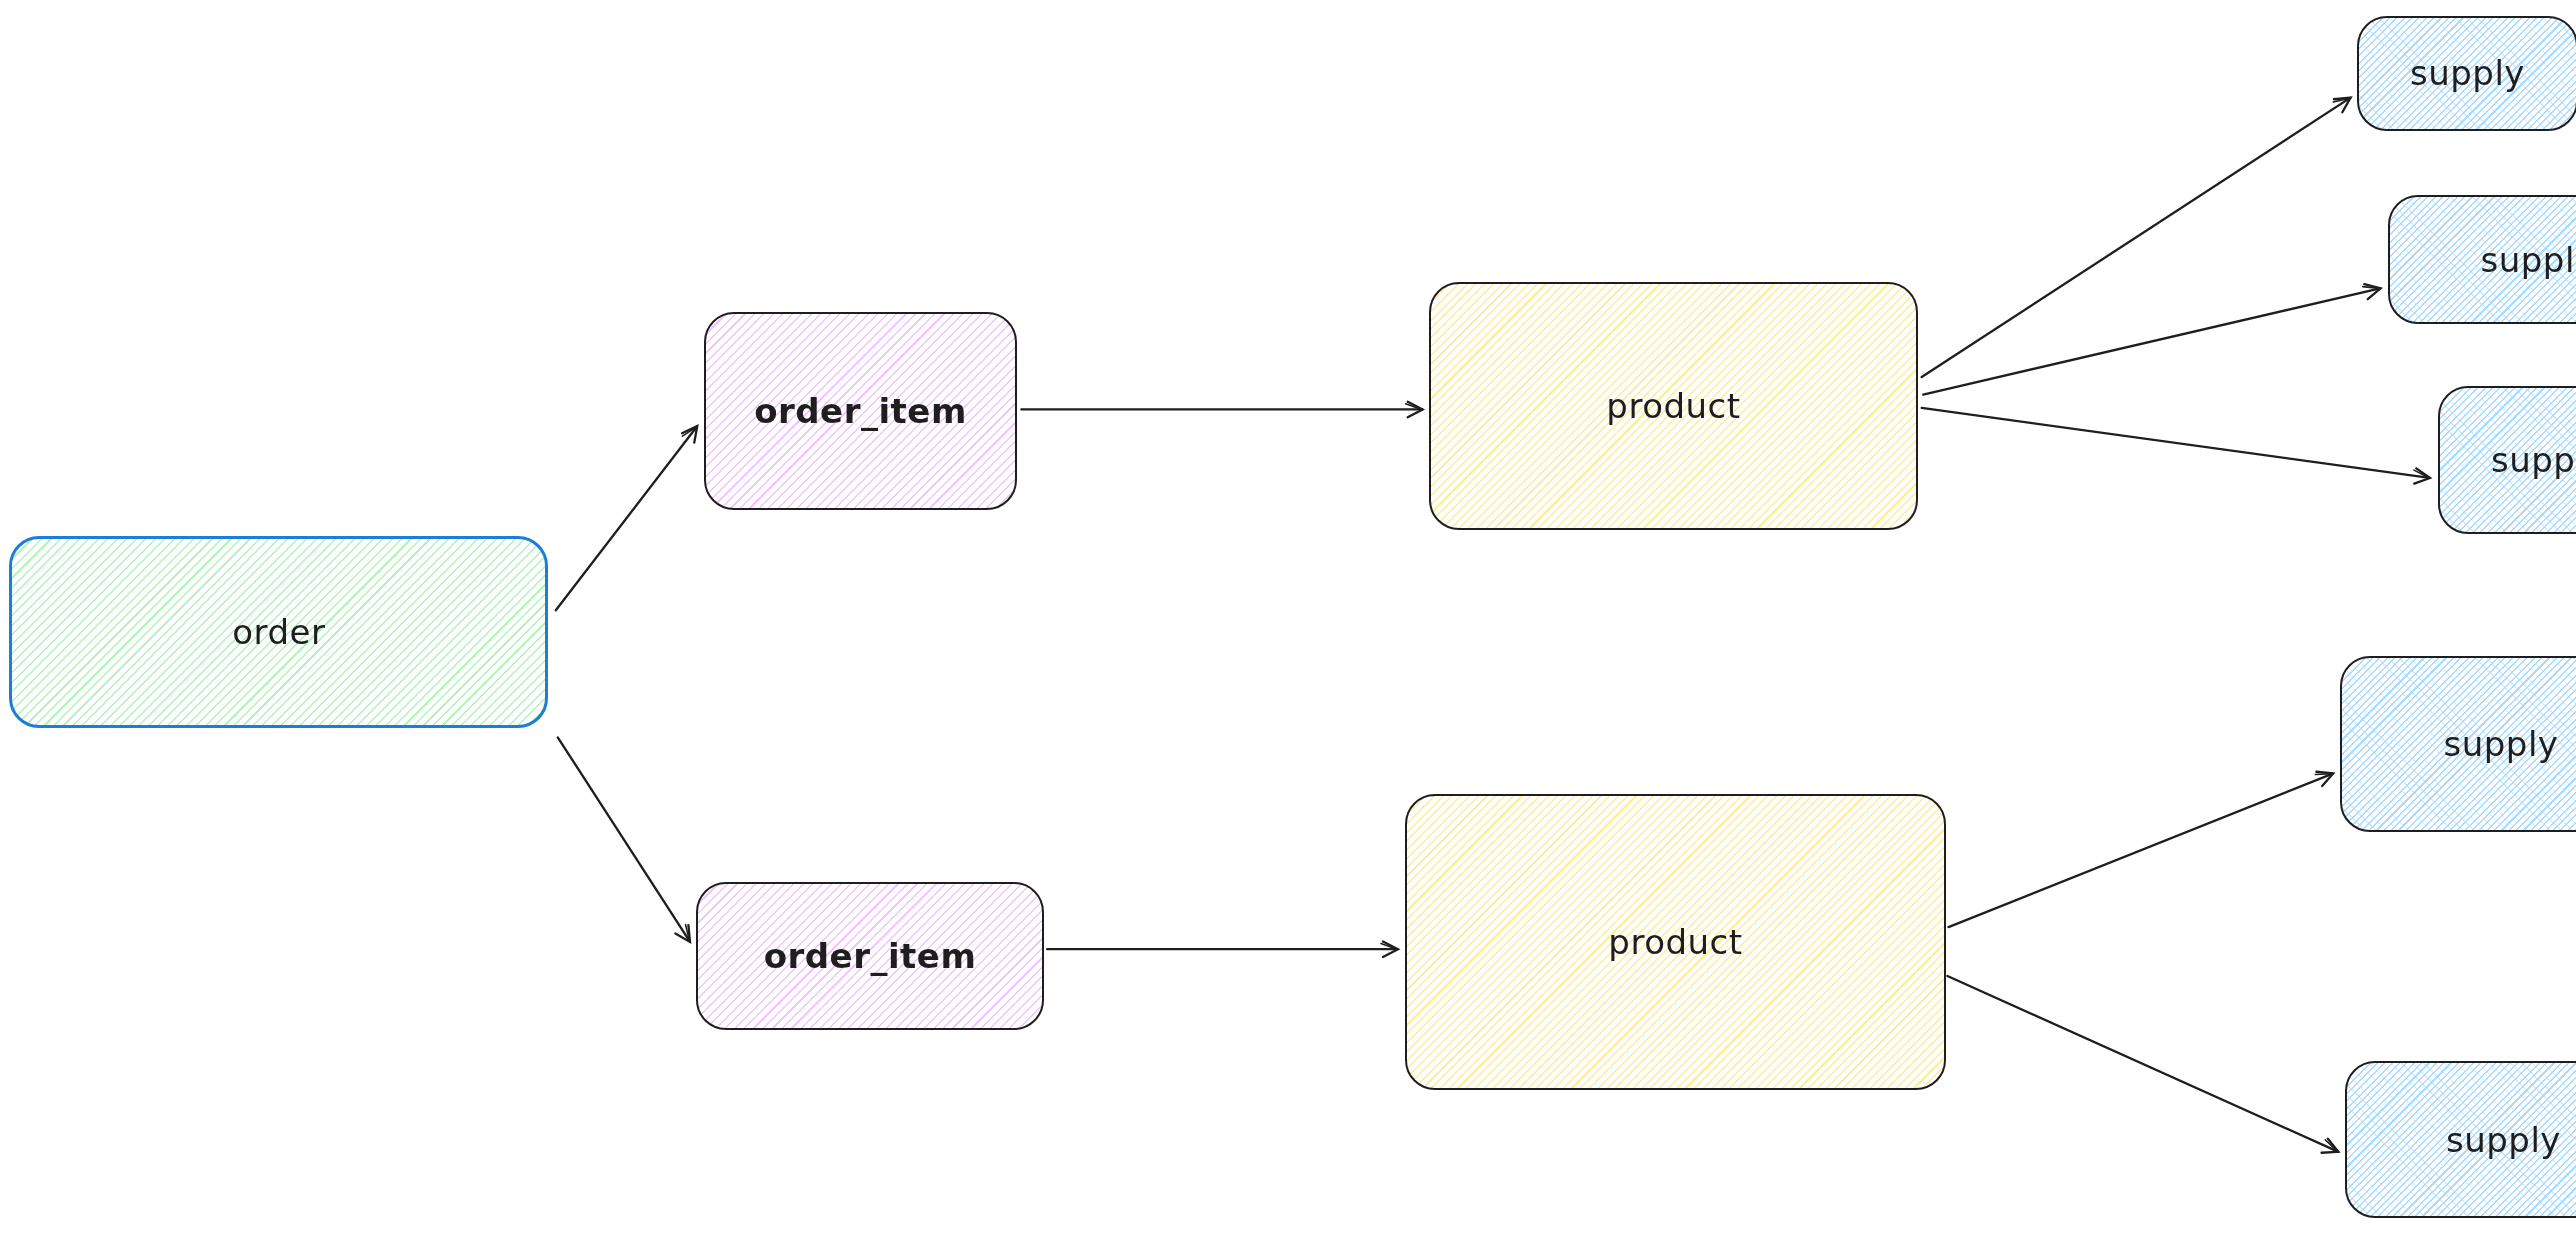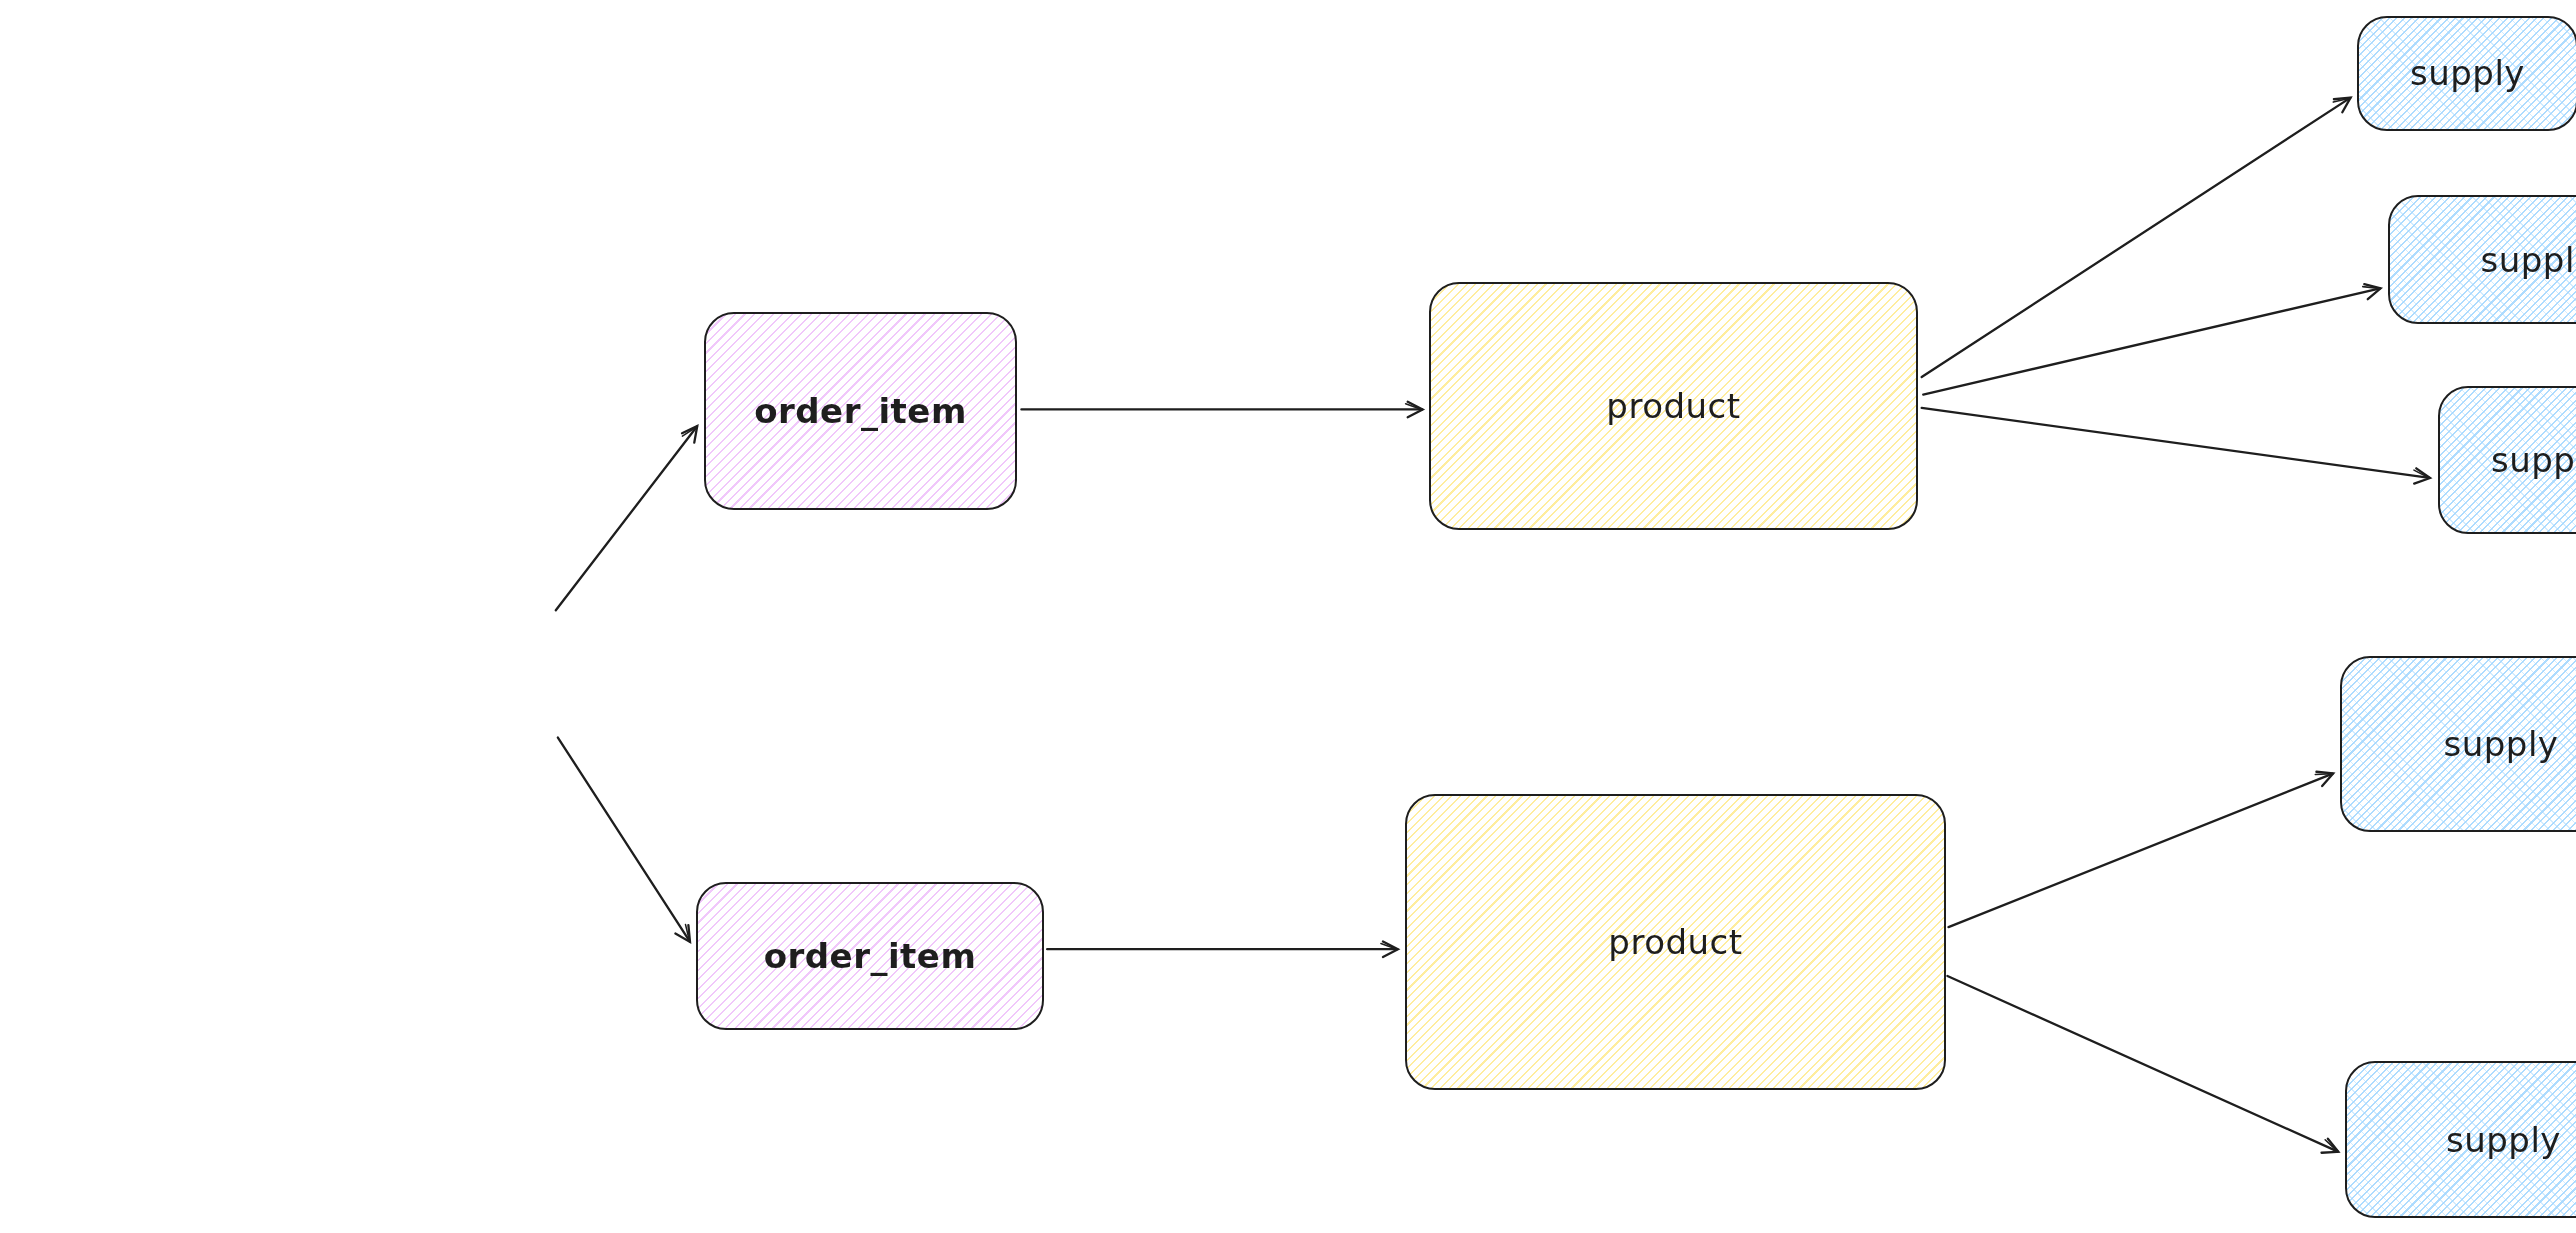--- a/index.html
+++ b/index.html
@@ -58,20 +58,23 @@
     <line x1="1082" y1="1432" x2="1338" y2="1828" marker-end="url(#ah)"></line>
     <line x1="1982" y1="795" x2="2760" y2="795" marker-end="url(#ah)"></line>
     <line x1="3730" y1="732" x2="4562" y2="190" marker-end="url(#ah)"></line>
     <line x1="3733" y1="766" x2="4620" y2="560" marker-end="url(#ah)"></line>
     <line x1="3730" y1="792" x2="4716" y2="928" marker-end="url(#ah)"></line>
     <line x1="2032" y1="1843" x2="2712" y2="1843" marker-end="url(#ah)"></line>
     <line x1="3782" y1="1800" x2="4528" y2="1502" marker-end="url(#ah)"></line>
     <line x1="3780" y1="1895" x2="4538" y2="2236" marker-end="url(#ah)"></line>
   </svg>
 
+  <div class="node fill-green" style="left:9.3px;   top:536px; width:539px; height:192px;">
+    <span>order</span>
+  </div>
 
   <div class="node fill-violet" style="left:704px; top:312px;  width:313px;  height:198px;">
     <span>order_item</span>
   </div>
 
   <div class="node fill-yellow" style="left:1429px; top:282px;  width:489px;  height:248px;">
     <span>product</span>
   </div>
 
   <div class="node fill-blue" style="left:2357px; top:15.5px;   width:221px;  height:115px;">

